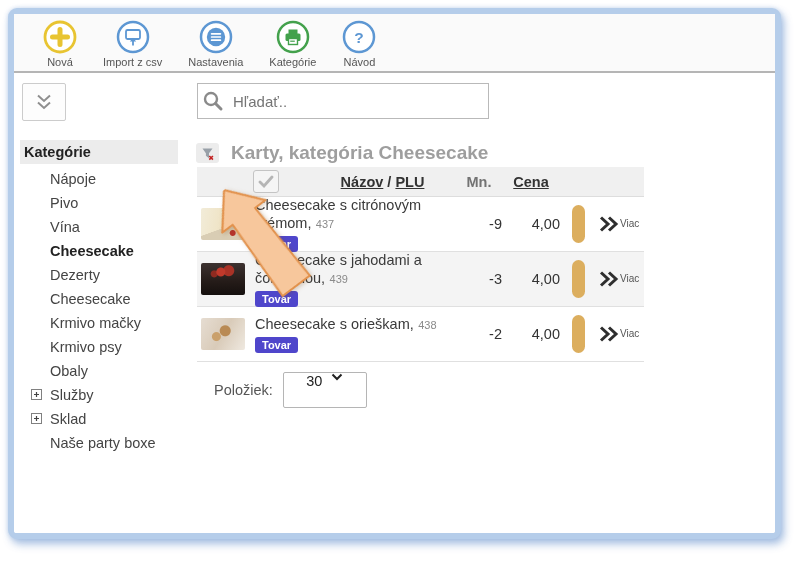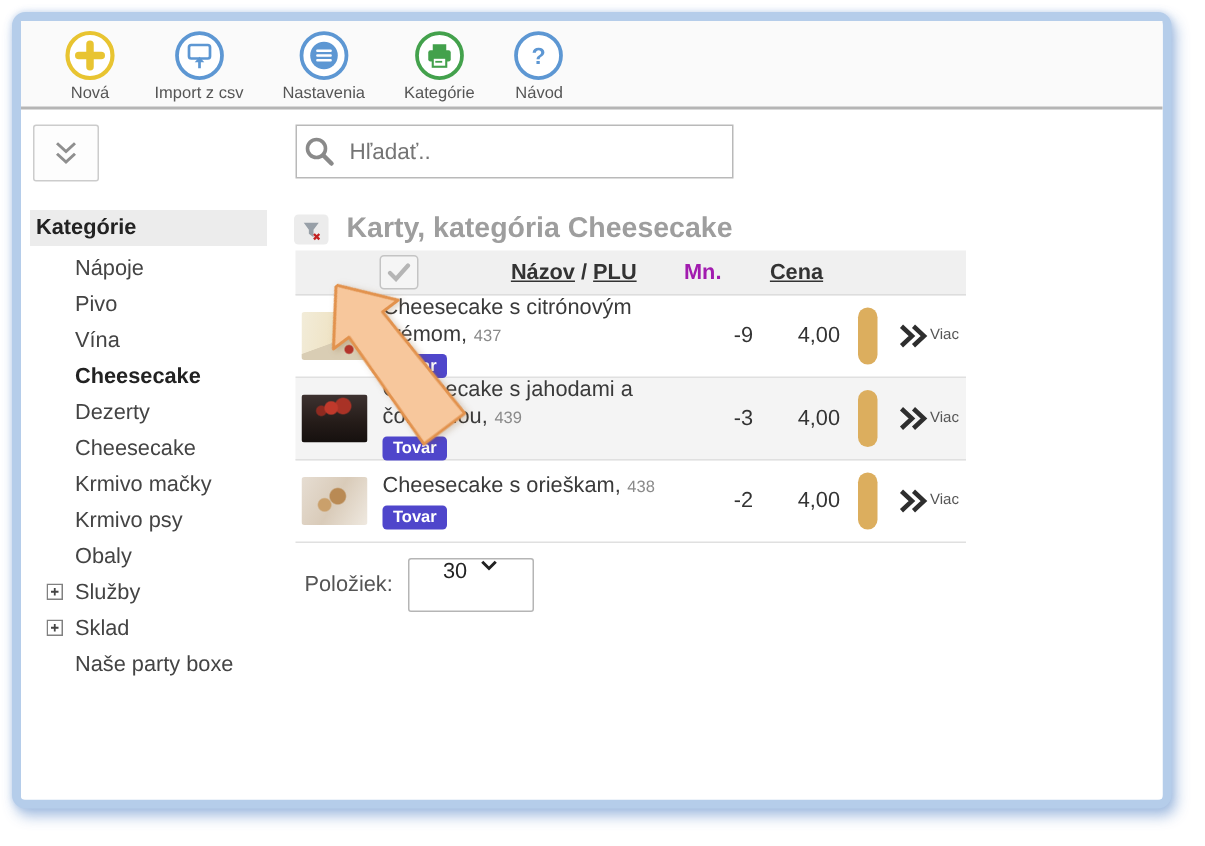--- a/index.html
+++ b/index.html
@@ -45,21 +45,21 @@
   .title-text { margin-left:12px; font-weight:bold; font-size:19px; color:#9e9e9e; }
 
   
   .table { position:absolute; left:183px; top:153px; width:447px; }
   .t-header { display:flex; align-items:center; background:#f0f0f0; height:30px;
               border-bottom:1px solid #ddd;padding-left:48px; }
   .cb { width:26px; height:23px; margin-left:8px; background:#f5f5f5; border:1px solid #c4c4c4;
         border-radius:3px; display:flex; align-items:center; justify-content:center; cursor:pointer; }
   .h-name { flex:1; text-align:center; padding-left:30px; font-weight:bold; font-size:14.5px; color:#333; }
   .h-name .link { text-decoration:underline; cursor:pointer; }
-  .h-qty { width:46px; text-align:left; font-weight:bold; font-size:14.5px; color:#a21caf; }
+  .h-qty { width:46px; text-align:center; font-weight:bold; font-size:14.5px; color:#737373; }
   .h-price { width:58px; text-align:center; font-weight:bold; font-size:14.5px; color:#333;
              text-decoration:underline; cursor:pointer; }
   .h-spacer { width:84px; }
 
   .t-row { display:flex; align-items:center; height:55px; border-bottom:1px solid #e0e0e0;
            cursor:pointer; }
   .t-row.alt { background:#f4f4f4; }
   .thumb { width:44px; height:32px; margin-left:4px; border-radius:2px; flex:none; }
   .thumb.t1 { background:
       radial-gradient(circle at 72% 78%, #b5342c 0 2.5px, transparent 3.5px),
@@ -80,21 +80,21 @@
   .badge { display:inline-block; margin-top:4px; background:#4f46cb; color:#fff;
            font-size:11px; font-weight:bold; padding:2px 7px; border-radius:3px; }
   .c-qty { width:46px; text-align:right; font-size:14.5px; color:#333; }
   .c-price { width:58px; text-align:right; font-size:14.5px; color:#333; }
   .c-pill { width:36px; display:flex; justify-content:center; }
   .pill { width:13px; height:38px; border-radius:7px; background:#dcae5e; }
   .c-more { width:48px; display:flex; align-items:center; cursor:pointer; }
   .viac { font-size:10px; color:#555; margin-top:-1px; }
 
   
-  .pagination { position:absolute; left:189px; top:358px; display:flex; align-items:center; }
+  .pagination { position:absolute; left:200px; top:358px; display:flex; align-items:center; }
   .pg-label { font-size:14.5px; color:#555; }
   .select { margin-left:10px; width:84px; height:36px; border:1px solid #b5b5b5;
             border-radius:2px; background:#fff; display:flex; align-items:flex-start;
             justify-content:center; gap:9px; font-size:14.5px; color:#222; cursor:pointer; }
 
   
   .annot-arrow { position:absolute; left:180px; top:176px; width:120px; height:140px;
                  transform:rotate(-37deg); transform-origin:30px 0px; z-index:5;
                  pointer-events:none; filter:drop-shadow(1px 2px 2px rgba(120,70,20,.25)); }
 </style>

